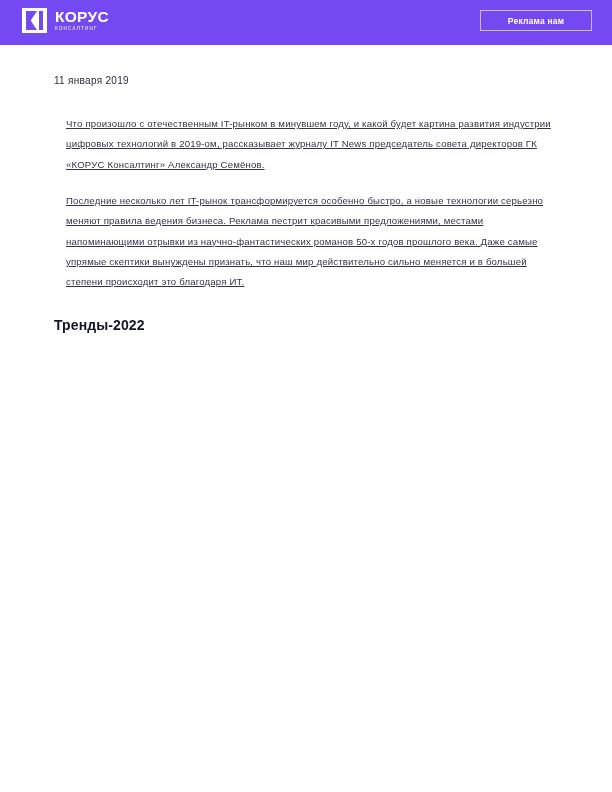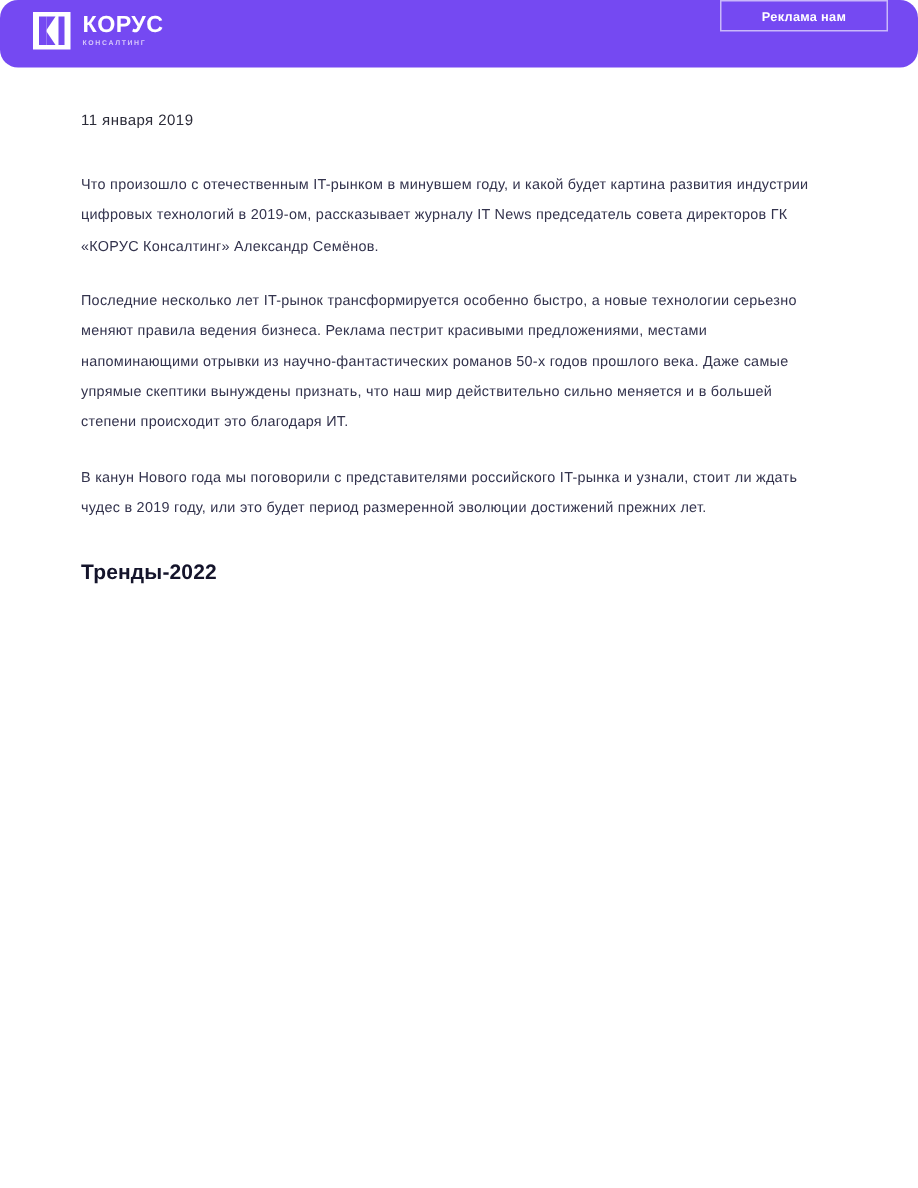--- a/index.html
+++ b/index.html
@@ -21,25 +21,25 @@
     display: flex;
     flex-direction: column;
     background: #ffffff;
   }
 
   
   .site-header {
     height: 45px;
     background: #7549f2;
     display: flex;
+    align-items: center;
     justify-content: space-between;
     padding: 0 20px 4px 22px;
     box-sizing: border-box;
     flex: 0 0 auto;
-    border-radius: 12px;
   }
   .brand {
     display: flex;
     align-items: center;
     gap: 8px;
   }
   .brand-mark {
     width: 25px;
     height: 25px;
     background: #ffffff;
@@ -132,22 +132,23 @@
     line-height: 1.48;
     letter-spacing: -0.1px;
     margin: 0 0 32px 0;
     max-width: 470px;
   }
   .article-p {
     font-size: 9.6px;
     color: #33334d;
     line-height: 2.12;
     letter-spacing: 0.18px;
-    margin: 0 0 16px 0;
+    margin: 0 0 16px 12px;
     max-width: 495px;
+    text-decoration: underline;
   }
   .article-h2 {
     font-size: 14px;
     font-weight: bold;
     color: #14142b;
     letter-spacing: 0.1px;
     margin: 24px 0 16px 0;
   }
 
   
@@ -216,18 +217,17 @@
         <span class="brand-sub">КОНСАЛТИНГ</span>
       </div>
     </div>
     <button class="header-cta">Реклама нам</button>
   </header>
 
   <main class="content">
     <div class="article-date">11 января 2019</div>
     <p class="article-p">Что произошло с отечественным IT-рынком в минувшем году, и какой будет картина развития индустрии цифровых технологий в 2019-ом, рассказывает журналу IT News председатель совета директоров ГК «КОРУС Консалтинг» Александр Семёнов.</p>
     <p class="article-p">Последние несколько лет IT-рынок трансформируется особенно быстро, а новые технологии серьезно меняют правила ведения бизнеса. Реклама пестрит красивыми предложениями, местами напоминающими отрывки из научно-фантастических романов 50-х годов прошлого века. Даже самые упрямые скептики вынуждены признать, что наш мир действительно сильно меняется и в большей степени происходит это благодаря ИТ.</p>
-    <p class="article-p">В канун Нового года мы поговорили с представителями российского IT-рынка и узнали, стоит ли ждать чудес в 2019 году, или это будет период размеренной эволюции достижений прежних лет.</p>
     <h2 class="article-h2">Тренды-2022</h2>
   </main>
 
 
 </div>
 
 </body></html>

